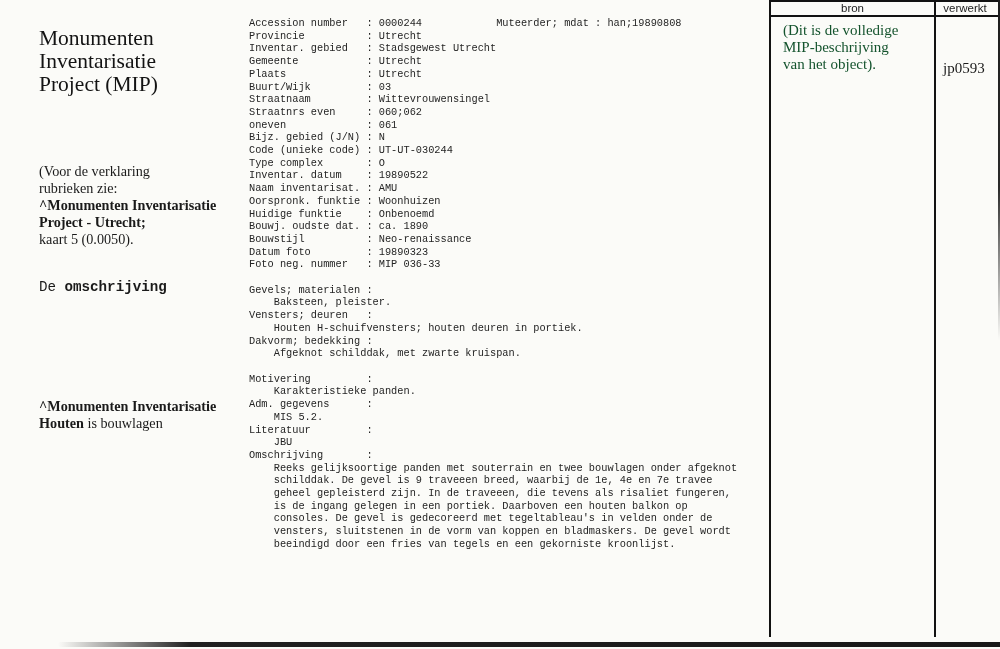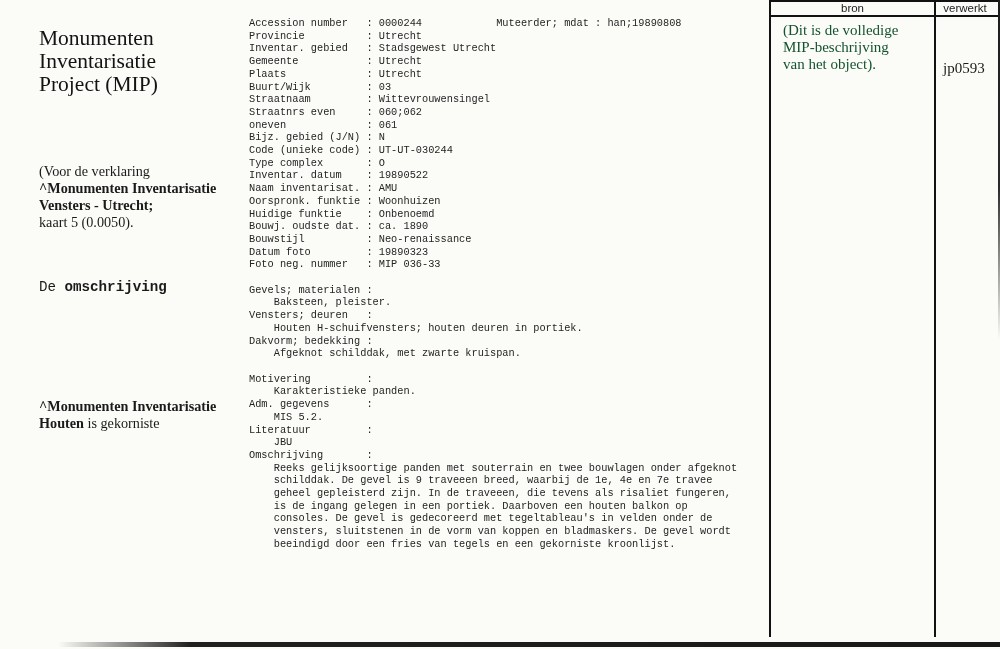--- a/index.html
+++ b/index.html
@@ -94,30 +94,31 @@
 </head>
 <body>
 
 <div class="page">
 
   <div class="title">Monumenten
 Inventarisatie
 Project (MIP)</div>
   <div class="note note-1">
       <div><span>(Voor de verklaring</span></div>
+      <div><span>rubrieken zie:</span></div>
       <div><span class="b">^Monumenten Inventarisatie</span></div>
-      <div><span class="b">Vensters - Utrecht;</span></div>
+      <div><span class="b">Project - Utrecht;</span></div>
       <div><span>kaart 5 (0.0050).</span></div>
     </div>
   <div class="note note-2">
       <div><span>De </span><span class="b">omschrijving</span></div>
     </div>
   <div class="note note-3">
       <div><span class="b">^Monumenten Inventarisatie</span></div>
-      <div><span class="b">Houten</span><span> is gekorniste</span></div>
+      <div><span class="b">Houten</span><span> is bouwlagen</span></div>
     </div>
 
   <pre class="mono">Accession number   : 0000244            Muteerder; mdat : han;19890808
 Provincie          : Utrecht
 Inventar. gebied   : Stadsgewest Utrecht
 Gemeente           : Utrecht
 Plaats             : Utrecht
 Buurt/Wijk         : 03
 Straatnaam         : Wittevrouwensingel
 Straatnrs even     : 060;062

